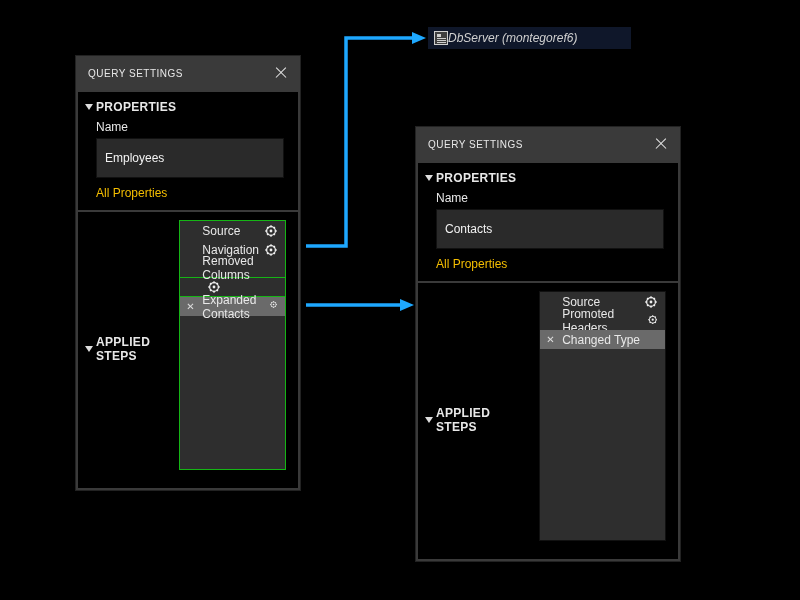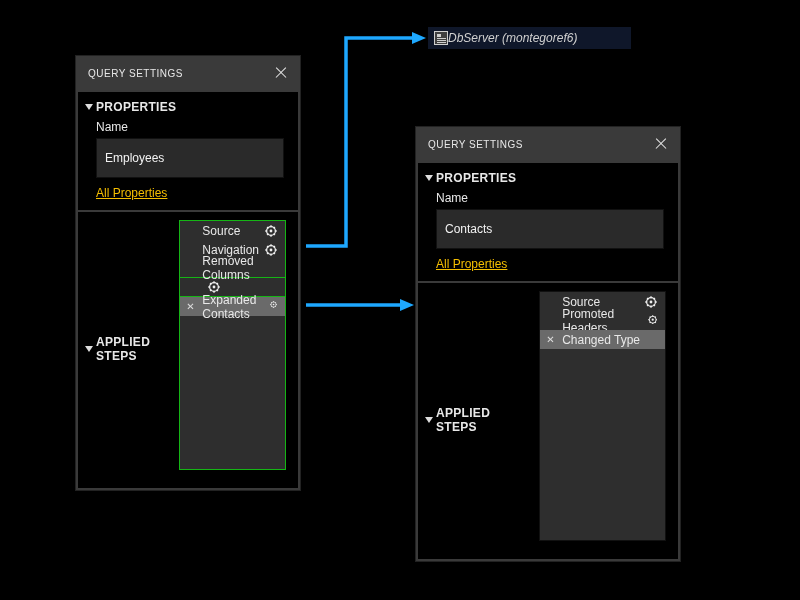--- a/index.html
+++ b/index.html
@@ -54,21 +54,20 @@
     margin: 0 14px 6px 18px;
     background: #2a2a2a;
     border: 1px solid #111;
     padding: 12px 8px;
     color: #f2f2f2;
   }
   .link {
     display: inline-block;
     margin: 2px 10px 4px 18px;
     color: #f5be00;
-    text-decoration: underline;
     cursor: pointer;
   }
   .steps-list {
     margin: 0 12px 12px 12px;
     border: 1px solid #111;
     background: #2e2e2e;
     flex: 1 1 auto;
   }
   .steps-list.highlight-groups {
     border: 1px solid #15b515;

